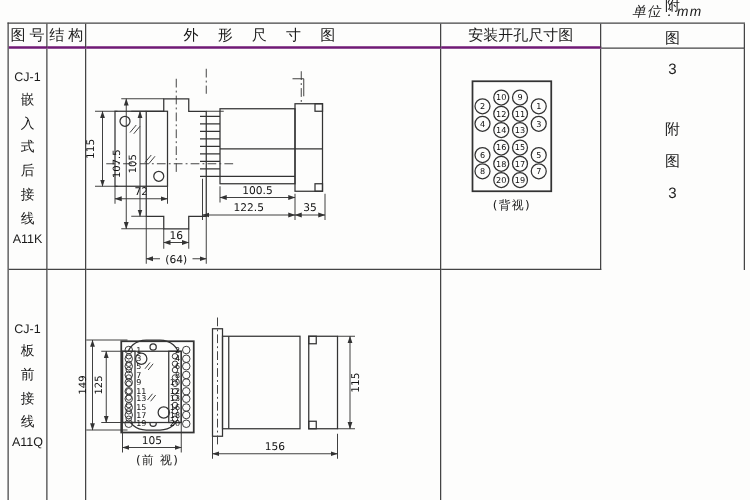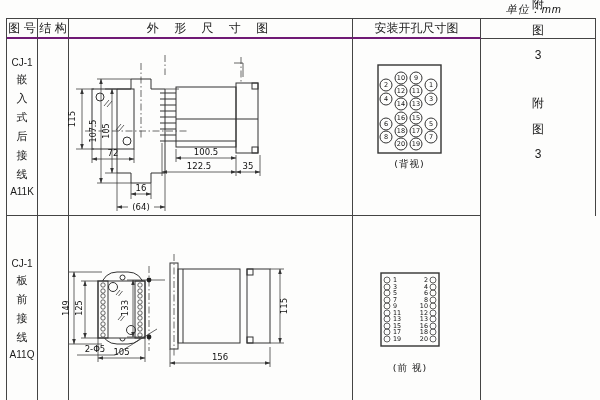--- a/index.html
+++ b/index.html
@@ -270,34 +270,20 @@
       <line class="thin" x1="232" y1="127" x2="246" y2="127"></line>
       <line class="thin" x1="242" y1="53" x2="242" y2="127" marker-start="url(#ar)" marker-end="url(#ar)"></line>
       <text class="dim" transform="rotate(-90 249 90)" x="249" y="90">115</text>
       <line class="thin" x1="132" y1="133" x2="132" y2="151"></line>
       <line class="thin" x1="232" y1="131" x2="232" y2="151"></line>
       <line class="thin" x1="132" y1="147" x2="232" y2="147" marker-start="url(#ar)" marker-end="url(#ar)"></line>
       <text class="dim" x="182" y="144">156</text>
     </svg>
   </div>
 
-  <div class="c">
-    <svg width="127" height="185" viewBox="0 0 127 185">
-      <line class="cl" x1="80" y1="50" x2="80" y2="135"></line>
-      <line class="thin" x1="58" y1="64" x2="96" y2="64"></line>
-      <line class="thin" x1="58" y1="121" x2="76" y2="121"></line>
-      <circle class="dot" cx="80" cy="64" r="2.4"></circle>
-      <circle class="dot" cx="80" cy="121" r="2.4"></circle>
-      <line class="thin" x1="64" y1="64" x2="64" y2="121" marker-start="url(#ar)" marker-end="url(#ar)"></line>
-      <text class="dim" transform="rotate(-90 59 92)" x="59" y="92">133</text>
-      <line class="thin" x1="88" y1="113" x2="46" y2="139"></line>
-      <line class="thin" x1="46" y1="139" x2="8" y2="139"></line>
-      <text class="dim" x="26" y="136">2-Φ5</text>
-    </svg>
-  </div>
 
   <div class="c">
     <svg width="114" height="185" viewBox="0 0 114 185">
       <rect class="ln" x="28" y="57" width="58" height="73" style="stroke-width:1.4"></rect>
       <g class="thin">
         <circle cx="34" cy="64" r="3"></circle>
           <circle cx="34" cy="71" r="3"></circle>
           <circle cx="34" cy="77" r="3"></circle>
           <circle cx="34" cy="84" r="3"></circle>
           <circle cx="34" cy="90" r="3"></circle>

